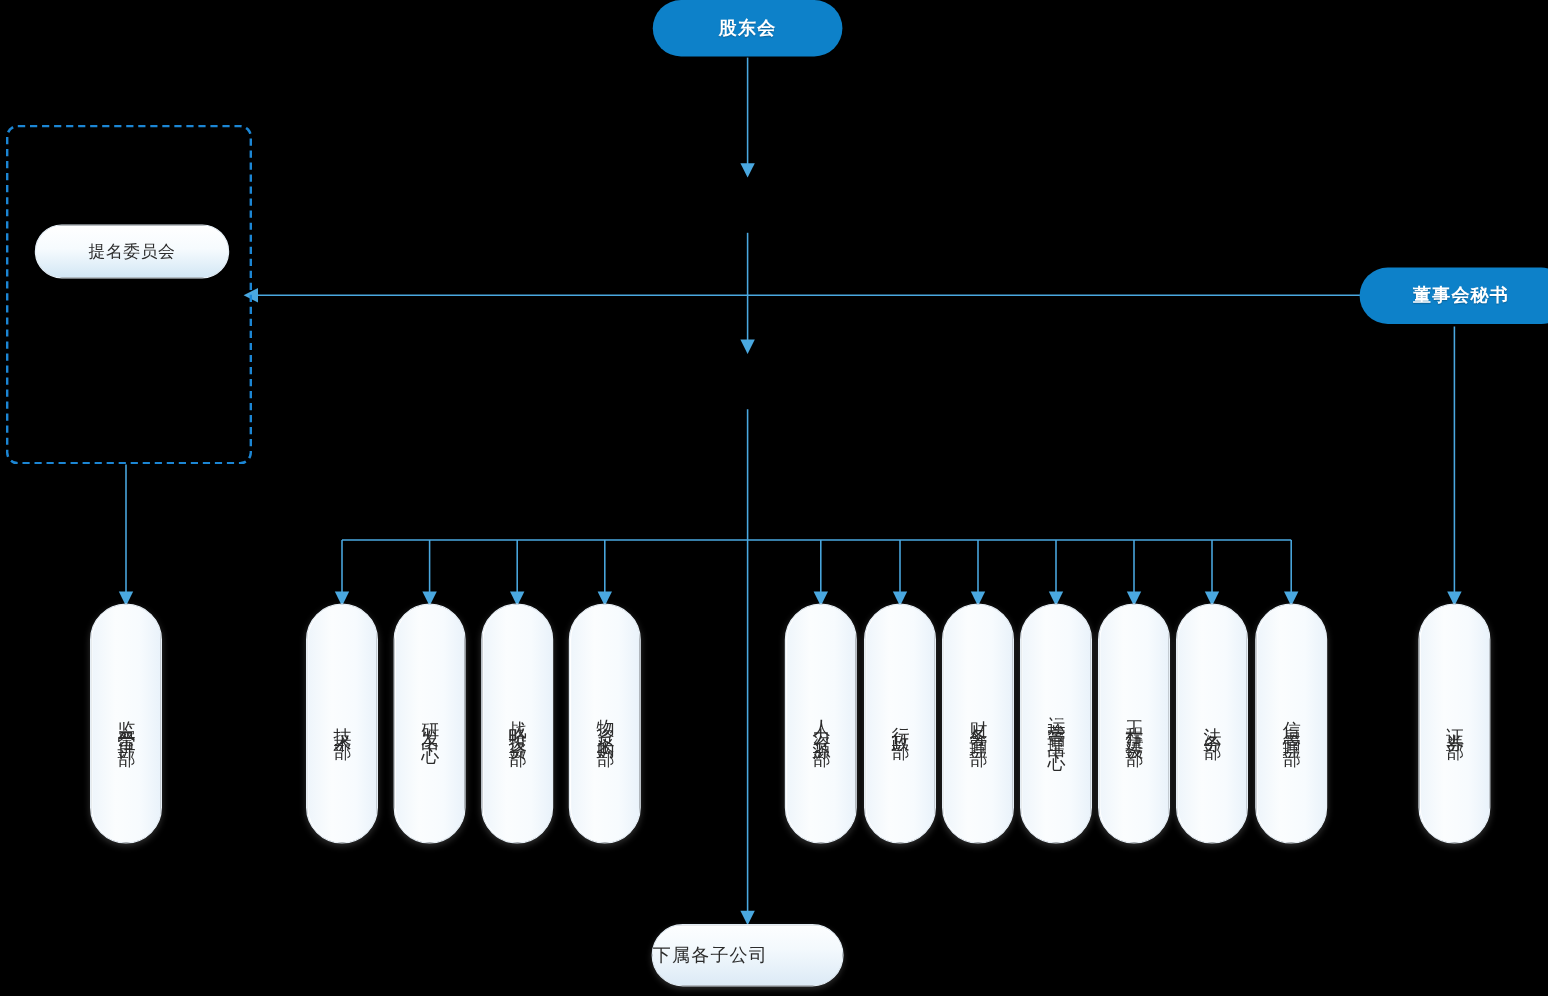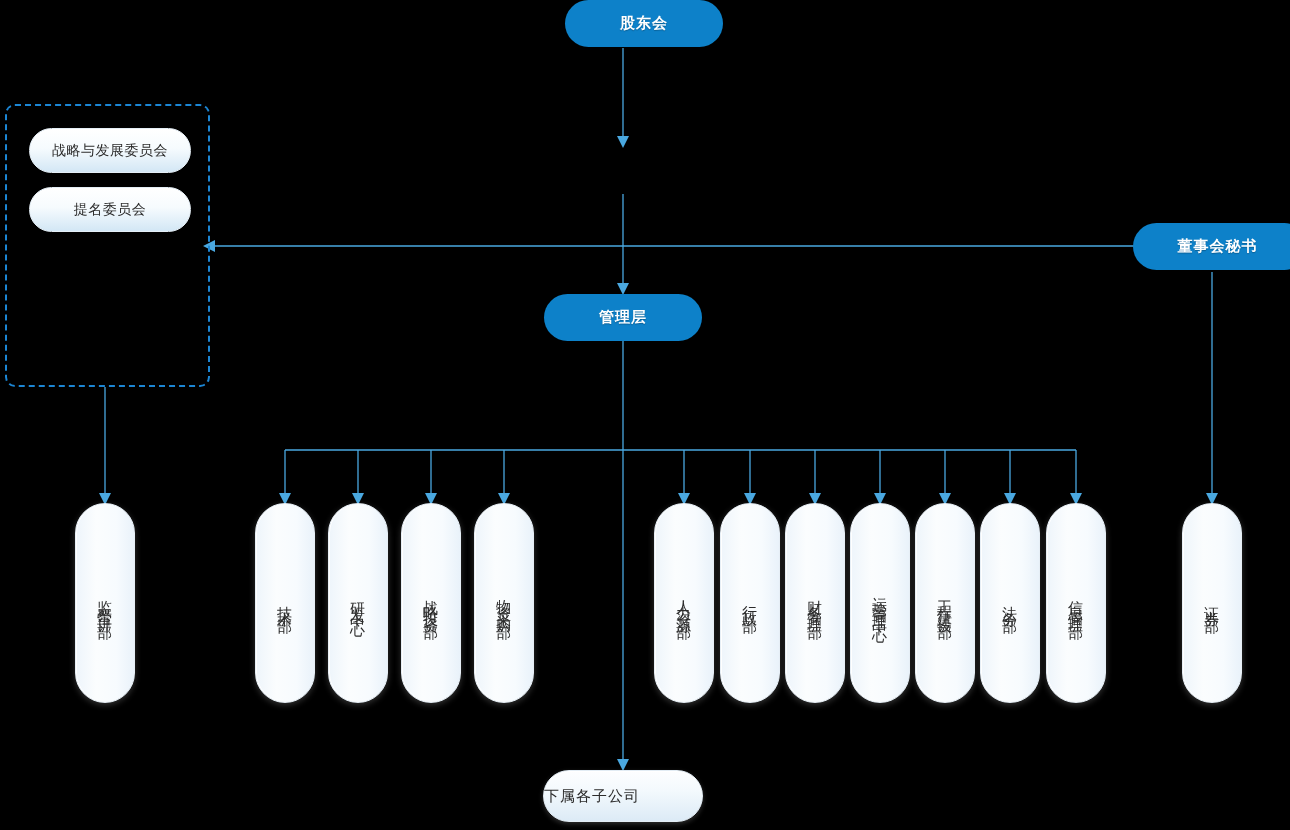--- a/index.html
+++ b/index.html
@@ -156,37 +156,31 @@
       <path d="M874,493 L886,493 L880,505 Z" fill="#4aa8e0" stroke="none"></path>
       <line x1="945" y1="450" x2="945" y2="497"></line>
       <path d="M939,493 L951,493 L945,505 Z" fill="#4aa8e0" stroke="none"></path>
       <line x1="1010" y1="450" x2="1010" y2="497"></line>
       <path d="M1004,493 L1016,493 L1010,505 Z" fill="#4aa8e0" stroke="none"></path>
       <line x1="1076" y1="450" x2="1076" y2="497"></line>
       <path d="M1070,493 L1082,493 L1076,505 Z" fill="#4aa8e0" stroke="none"></path>
     </g>
   </svg>
 
-  <div class="node-blue" style="left:565px; top:0px; width:158px; height:47px;align-items:center;">
+  <div class="node-blue" style="left:544px; top:0px; width:158px; height:47px;align-items:center;">
     <span>股东会</span>
   </div>
 
 
-  <div class="node-blue" style="left:544px; top:294px; width:158px; height:47px;">
-    <span>管理层</span>
-  </div>
 
   <div class="node-blue" style="left:1133px; top:223px; width:175px; height:47px;">
     <span style="margin-right:6px;">董事会秘书</span>
   </div>
 
   <div class="committee-box">
-    <div class="committee-item" style="top:22px;">
-      <span>战略与发展委员会</span>
-    </div>
     <div class="committee-item" style="top:81px;">
       <span>提名委员会</span>
     </div>
   </div>
 
   <div class="node-vert" style="left:75px; top:503px; width:60px; height:200px;">
     <span class="vtext">监察审计部</span>
   </div>
 
   <div class="node-vert" style="left:255px; top:503px; width:60px; height:200px;">

